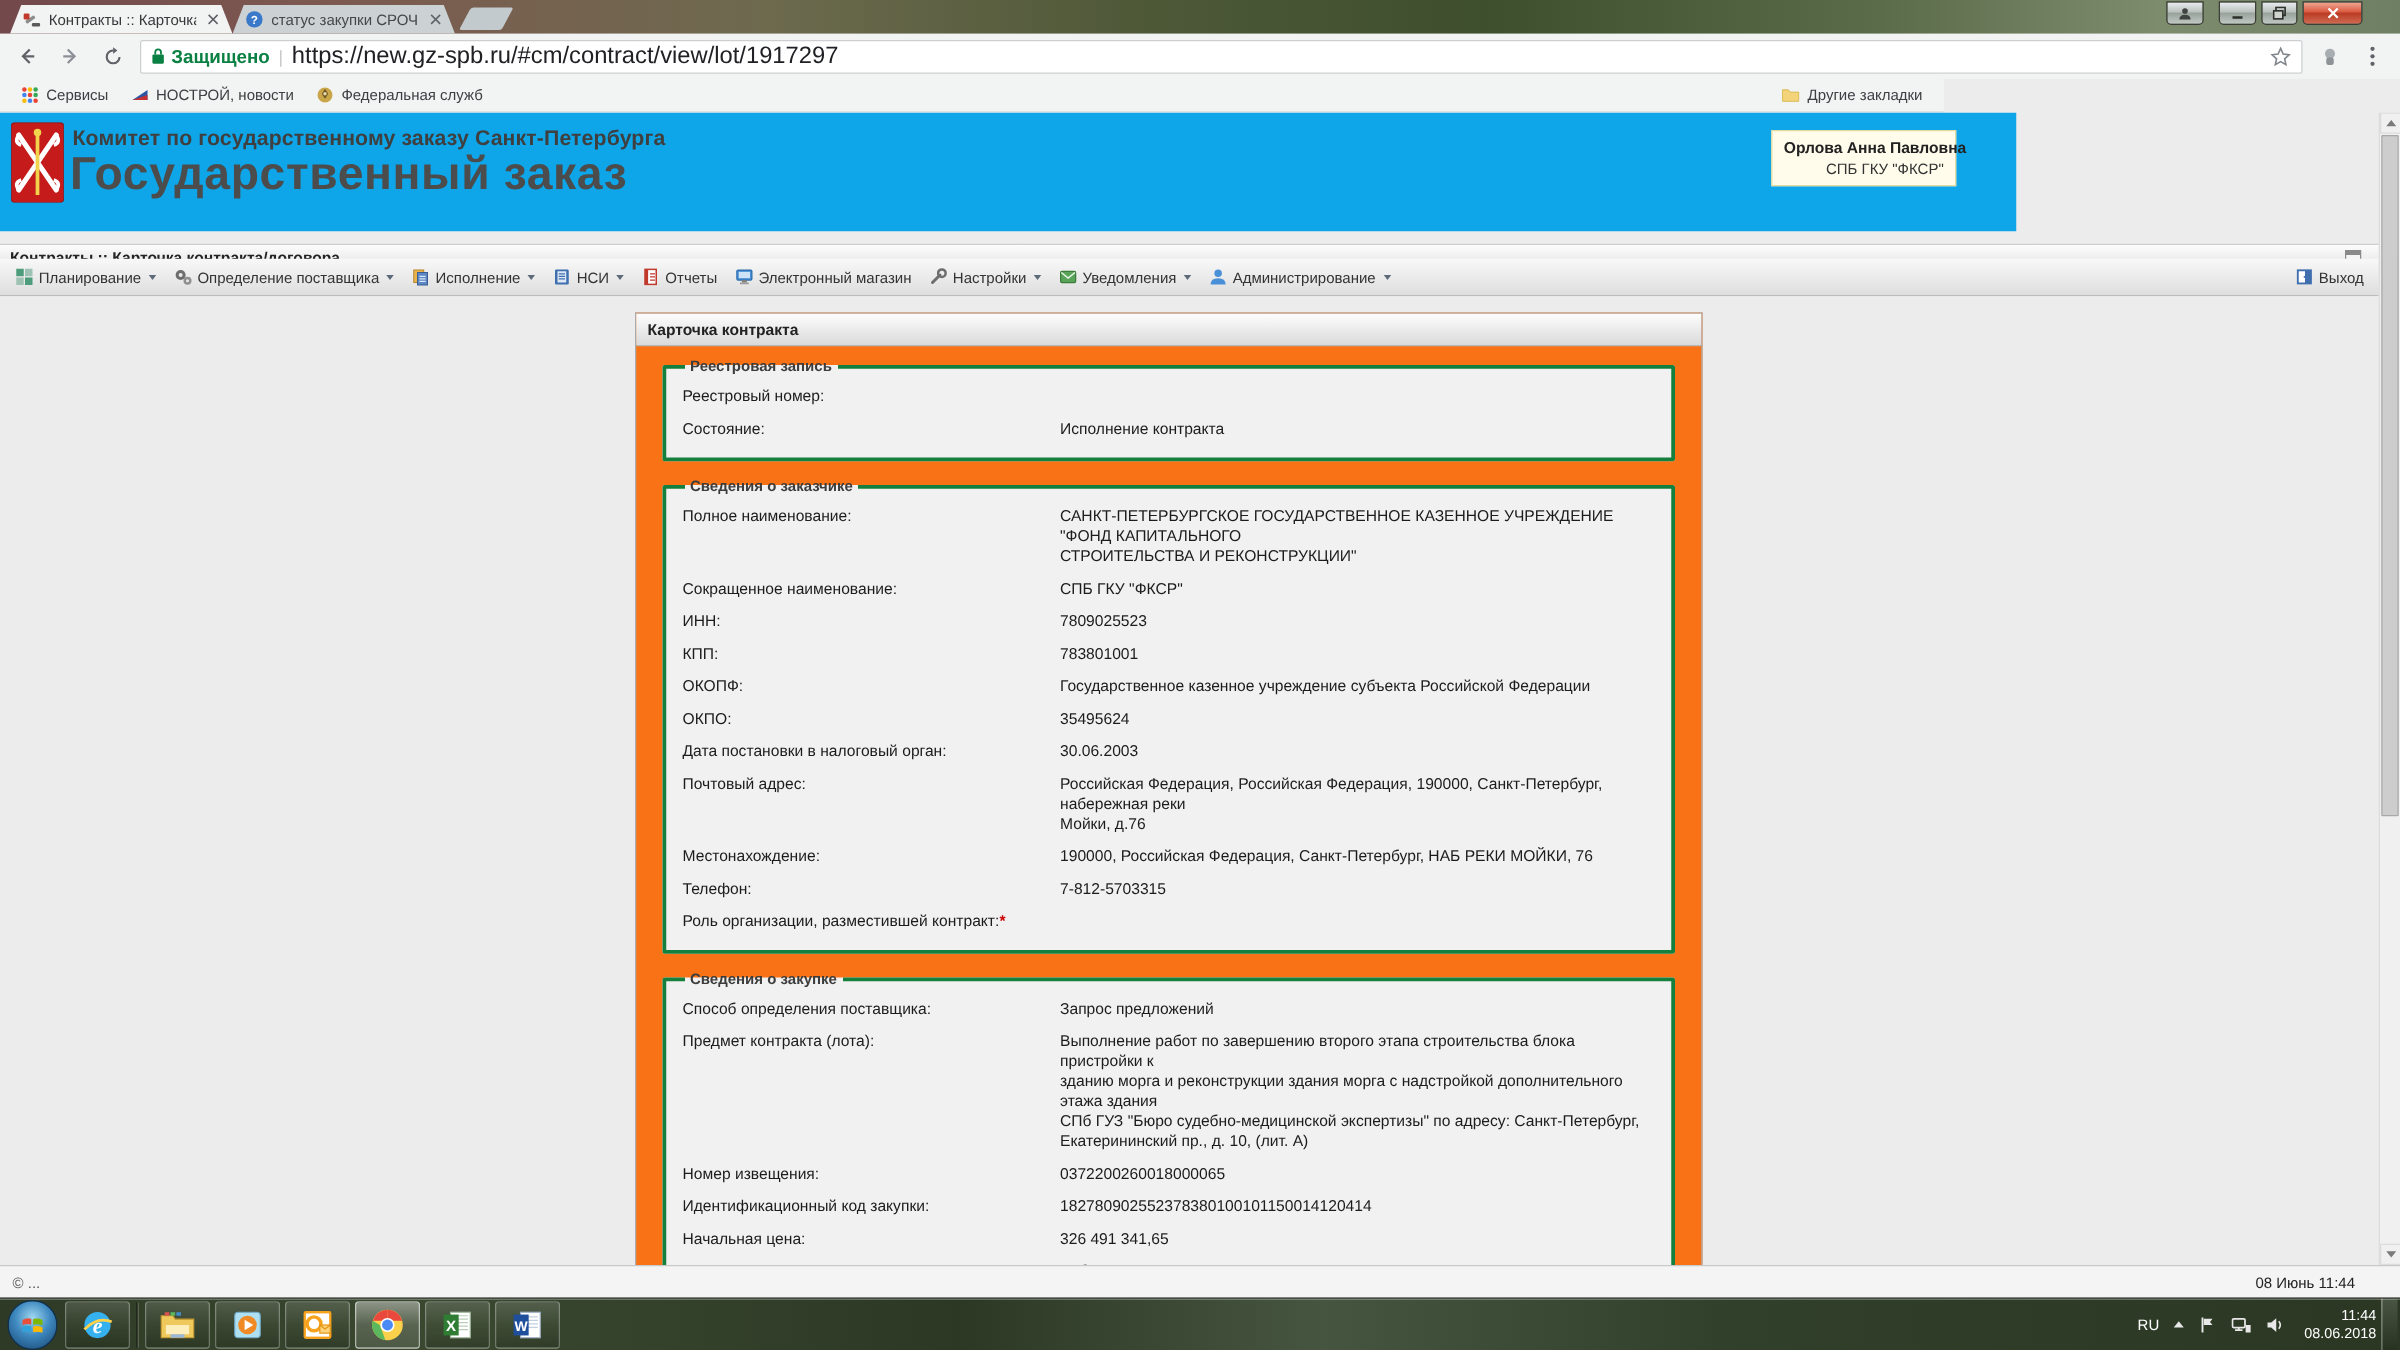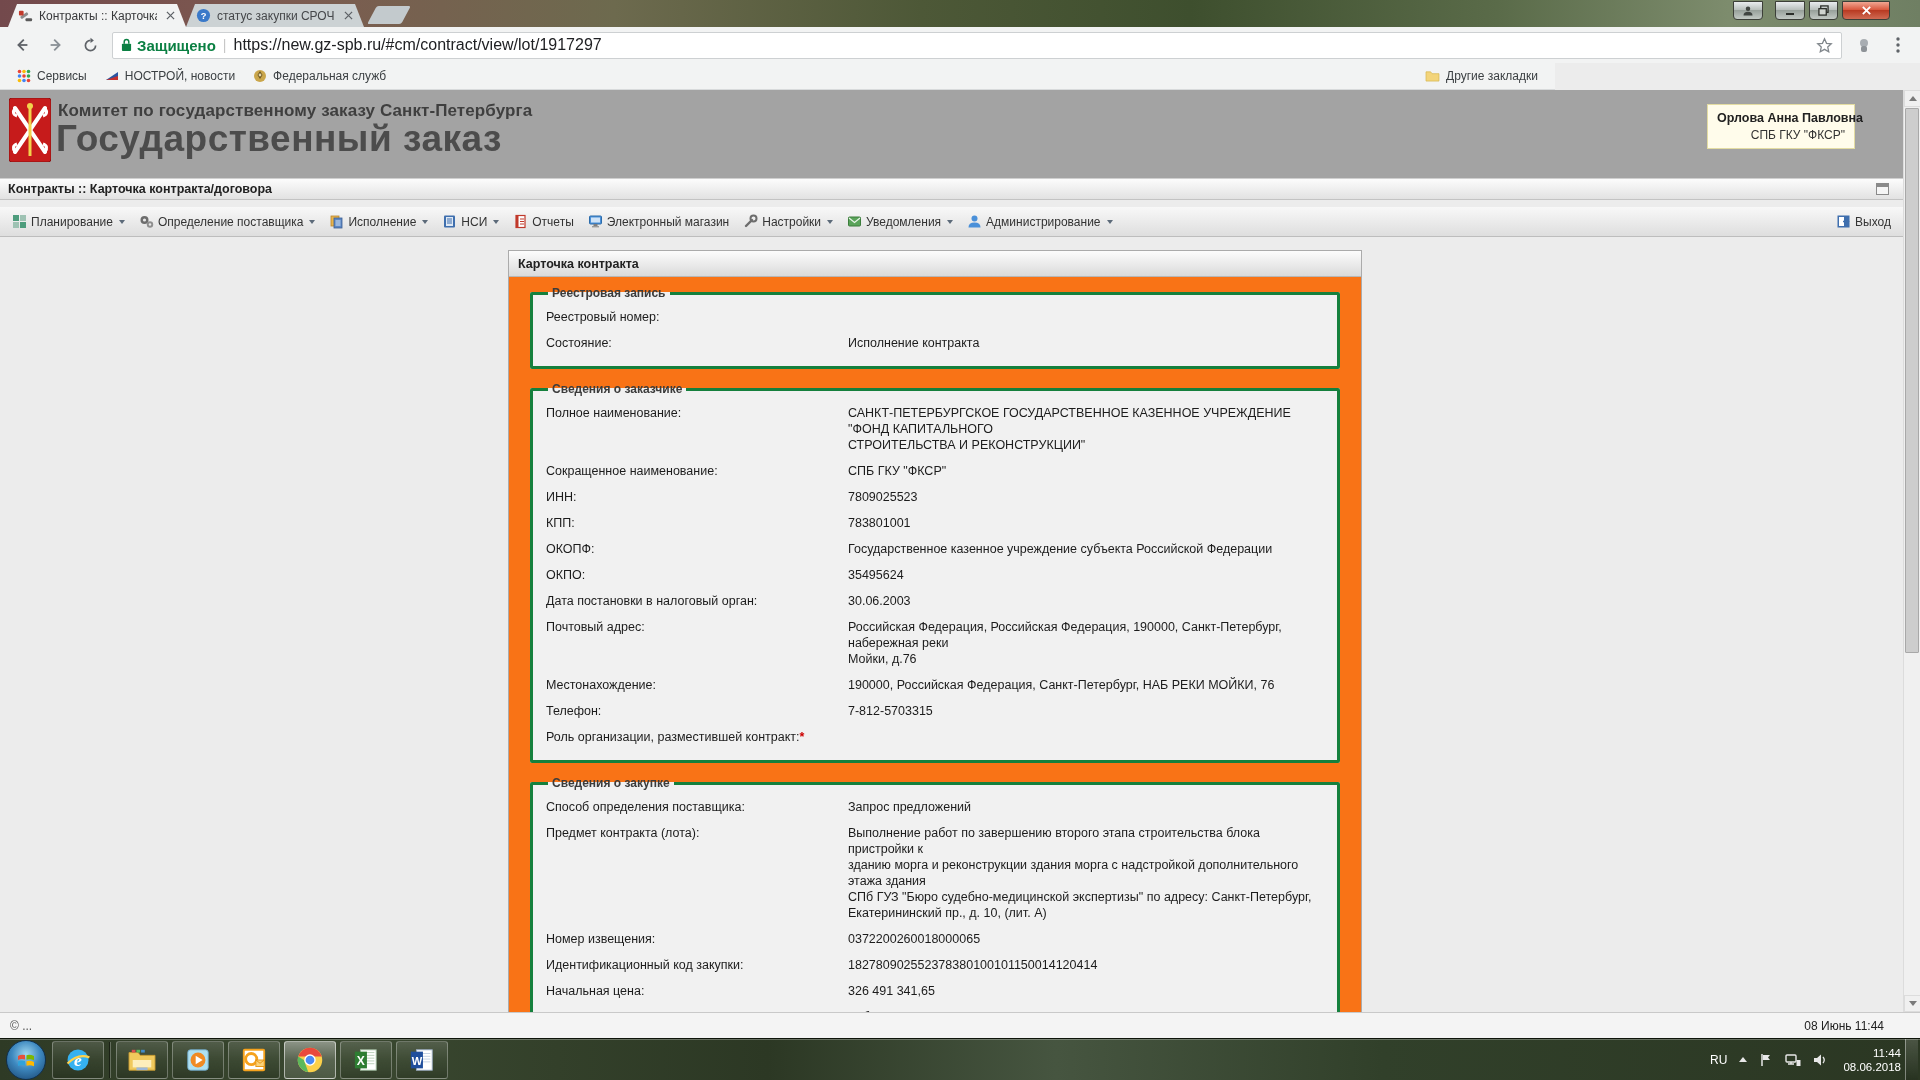--- a/index.html
+++ b/index.html
@@ -22,40 +22,40 @@
   .wbtn.person { width:30px; margin-right:8px; border-radius:0 0 4px 4px; }
   .wbtn.min { width:30px; } .wbtn.max { width:29px; }
   .wbtn.close { width:48px; background:linear-gradient(180deg,#f0a692 0%,#d9593f 45%,#b93b23 50%,#d06a52 100%); color:#fff; }
 
   
   .toolbar { position:absolute; top:27px; left:0; width:1920px; height:36px; background:#f2f3f3; display:flex; align-items:center; padding:0 10px; gap:10px; }
   .navbtn { width:24px; height:24px; display:flex; align-items:center; justify-content:center; }
   .omnibox { flex:1; height:27px; background:#fff; border:1px solid #cdd0d2; border-radius:2px; display:flex; align-items:center; padding:0 8px; gap:7px; }
   .secure { color:#0b8043; font-size:15px; font-weight:bold; display:flex; align-items:center; gap:5px; }
   .divider { color:#c7c7c7; font-size:14px; }
-  .url { font-size:16px; color:#202124; white-space:nowrap; overflow:hidden; flex:1; }
+  .url { font-size:19px; color:#202124; white-space:nowrap; overflow:hidden; flex:1; }
   .omni-right { display:flex; align-items:center; gap:10px; }
 
   
   .bookmarks { position:absolute; top:63px; left:0; width:1555px; height:27px; background:#f2f3f3; border-bottom:1px solid #d8dadb; display:flex; align-items:center; padding:0 10px; gap:4px; font-size:12px; color:#3c4043; }
   .bm { display:flex; align-items:center; gap:6px; padding:3px 7px; border-radius:2px; white-space:nowrap; }
   .bm-spacer { flex:1; }
 
   
   .page { position:absolute; top:90px; left:0; width:1920px; height:922px; background:#ececec; overflow:hidden; }
-  .siteheader { position:absolute; top:0; left:0; width:1903px; height:95px; background:#a3a3a3; }
+  .siteheader { position:absolute; top:0; left:0; width:1613px; height:95px; background:#0ea5e9; }
   .crest { position:absolute; left:9px; top:8px; }
   .org-line { position:absolute; left:58px; top:11px; font-size:17px; font-weight:bold; color:#3f3f3f; letter-spacing:0.1px; }
   .logo-title { position:absolute; left:56px; top:28px; font-size:37px; font-weight:bold; color:#4c4c4c; letter-spacing:0.5px; }
   .userbox { position:absolute; right:48px; top:14px; width:148px; background:#fffceb; border:1px solid #e3dca2; padding:6px 9px; text-align:right; }
   .userbox .uname { font-size:12.5px; font-weight:bold; color:#222; white-space:nowrap; }
   .userbox .uorg { font-size:12px; color:#333; margin-top:3px; }
 
   
-  .crumbbar { position:absolute; top:88px; left:0; width:1903px; height:22px; background:linear-gradient(180deg,#fcfcfc,#e2e2e2); border-top:1px solid #cfcfcf; border-bottom:1px solid #c3c3c3; display:flex; align-items:center; padding:0 8px; }
+  .crumbbar { position:absolute; top:105px; left:0; width:1903px; height:22px; background:linear-gradient(180deg,#fcfcfc,#e2e2e2); border-top:1px solid #cfcfcf; border-bottom:1px solid #c3c3c3; display:flex; align-items:center; padding:0 8px; }
   .crumbbar .crumb { font-size:12.5px; font-weight:bold; color:#222; flex:1; }
   .crumb-ico { width:13px; height:12px; border:1px solid #8a8a8a; background:#f5f5f5; border-top:4px solid #8a8a8a; margin-right:6px; }
   .menubar { position:absolute; top:117px; left:0; width:1903px; height:30px; background:linear-gradient(180deg,#f8f8f8,#dedede); border-bottom:1px solid #bdbdbd; display:flex; align-items:center; padding:0 6px; gap:2px; font-size:12px; color:#333; }
   .mi { display:flex; align-items:center; gap:4px; padding:4px 6px; white-space:nowrap; }
   .mi svg { flex:none; }
   .caret { width:0; height:0; border-left:3.5px solid transparent; border-right:3.5px solid transparent; border-top:4px solid #5c giorni; border-top:4px solid #5c6a79; margin-left:2px; }
   .mi-spacer { flex:1; }
 
   
   .content { position:absolute; top:147px; left:0; width:1903px; height:775px; background:#ececec; overflow:hidden; }

